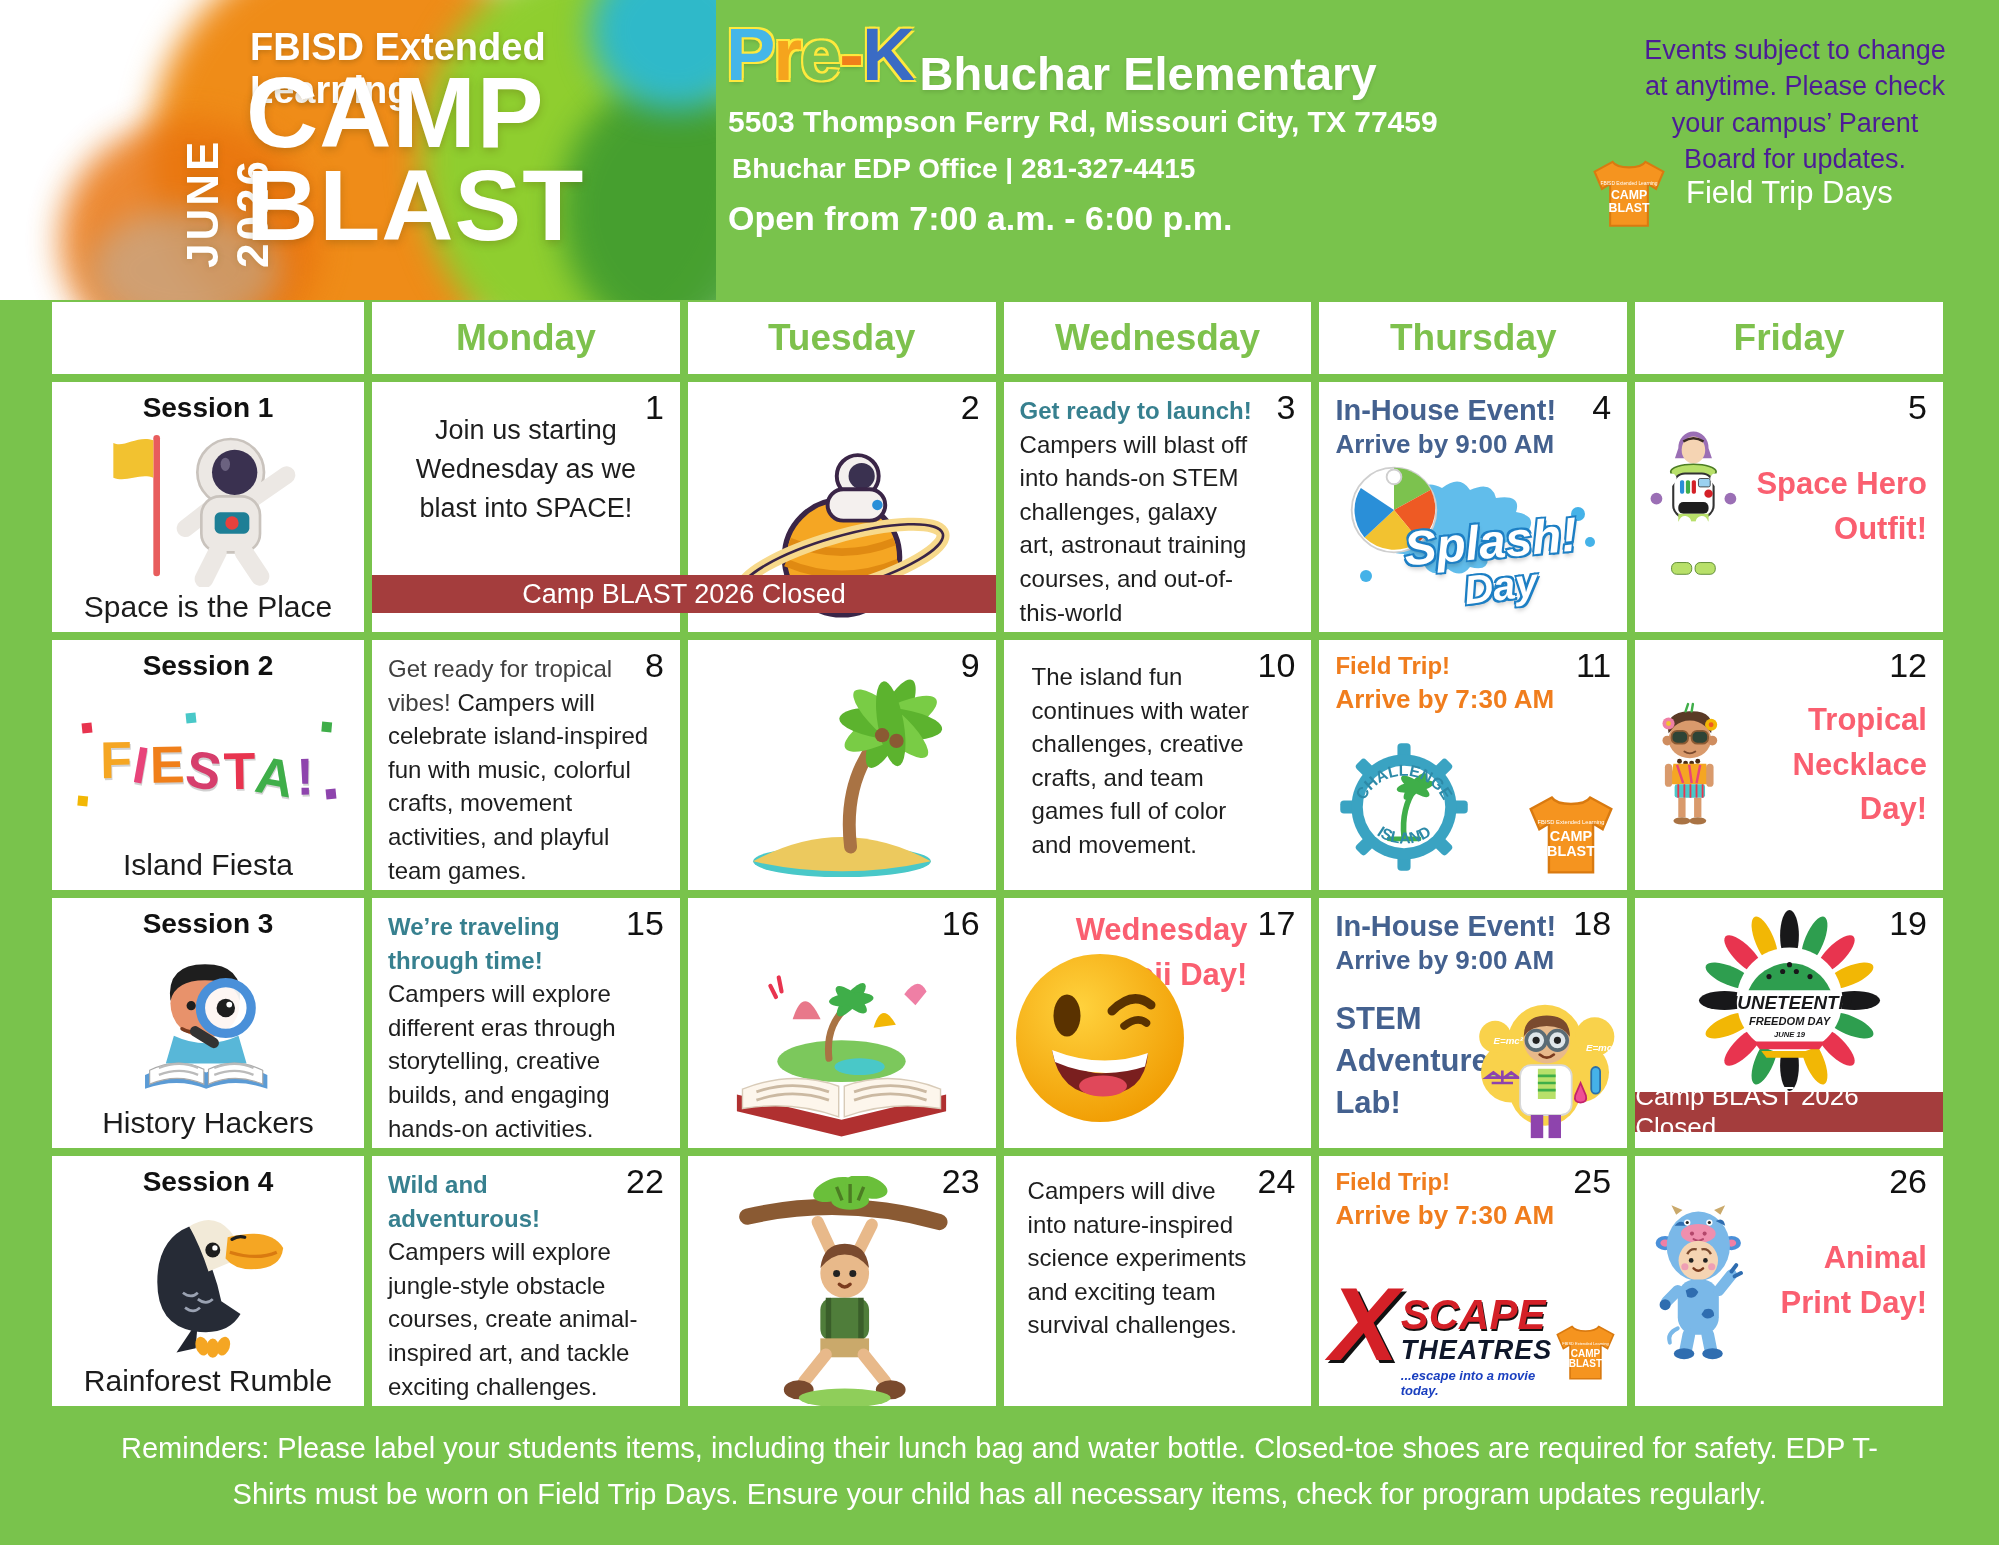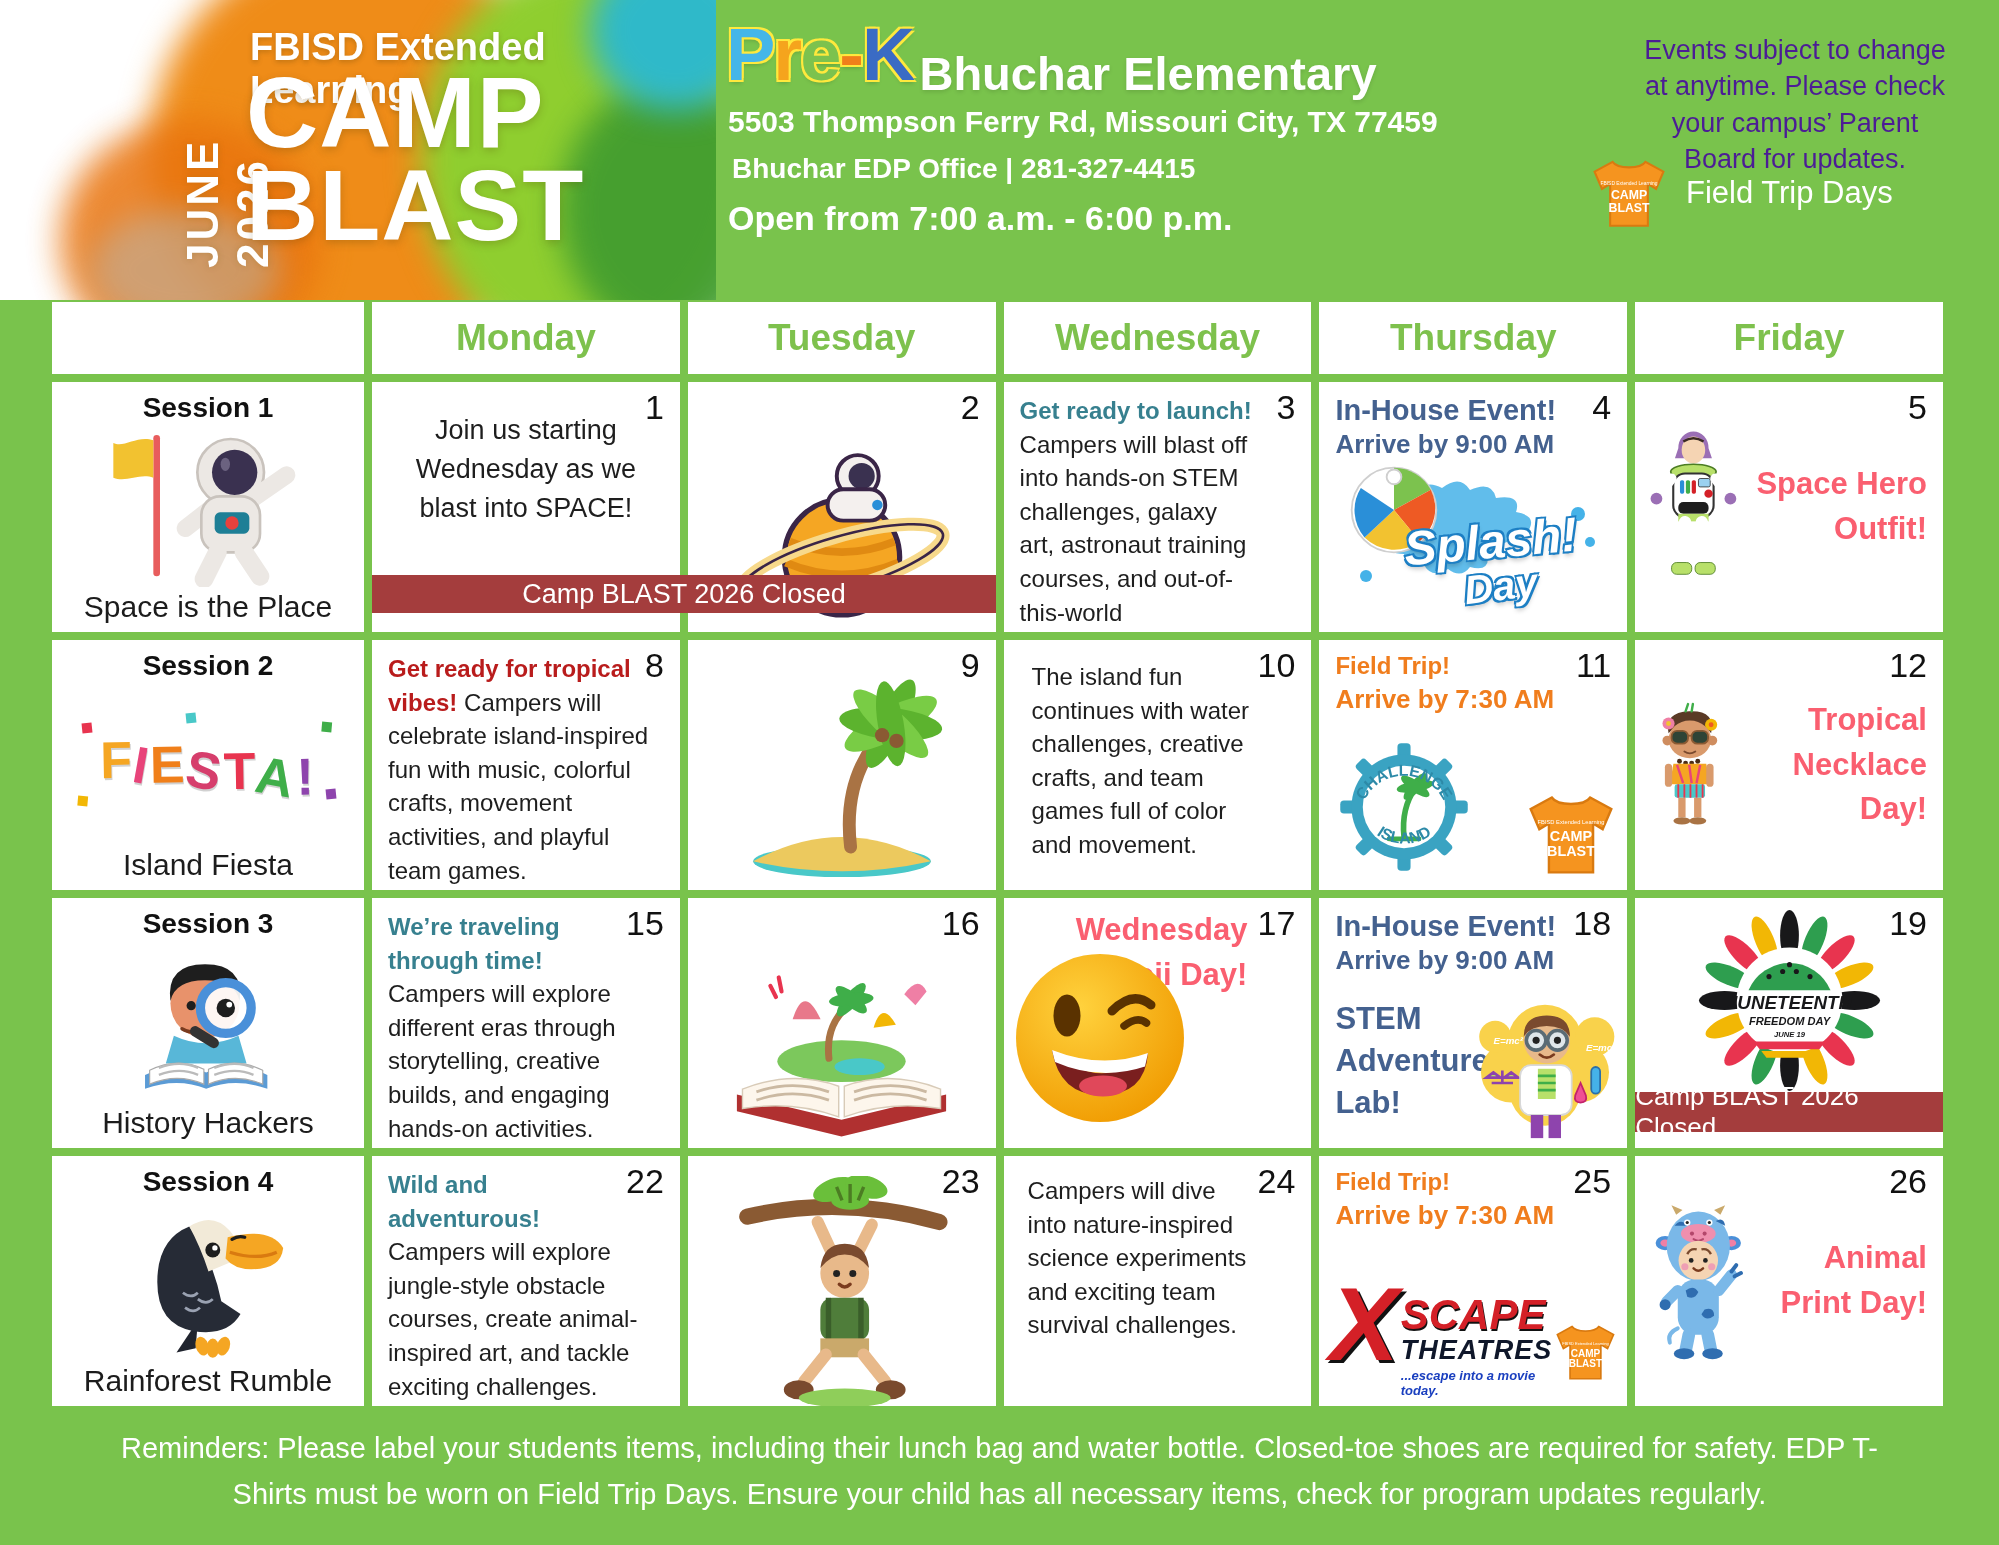--- a/index.html
+++ b/index.html
@@ -52,21 +52,21 @@
   .dow { display:flex; align-items:center; justify-content:center;
          color:#7ec14d; font-size:37px; font-weight:bold; }
   .num { position:absolute; top:6px; right:16px; font-size:34px; color:#111; z-index:4;}
   .session-cell { display:flex; flex-direction:column; align-items:center;
                   justify-content:space-between; padding:10px 4px 8px; }
   .session-label { font-size:28px; font-weight:800; color:#111; }
   .session-name  { font-size:30px; color:#1c1c1c; }
   .body-text { font-size:24px; color:#1e1e1e; line-height:1.4; }
   .pad { padding:12px 14px 10px 16px; }
   .head-teal { color:#37808f; font-weight:800; font-size:24px; display:block; }
-  .head-teal-inline { color:#b91c1c; font-weight:700; font-size:24px;text-align:right; }
+  .head-teal-inline { color:#404040; font-weight:400; font-size:24px;text-align:right; }
   .head-blue { color:#44618f; font-weight:800; font-size:29px; }
   .sub-blue  { color:#44618f; font-weight:bold; font-size:26px; margin-top:2px; }
   .head-orange { color:#f07d1d; font-weight:800; font-size:24px; }
   .sub-orange  { color:#f07d1d; font-weight:bold; font-size:26px; margin-top:4px; }
   .callout-pink { color:#fa5f70; font-weight:800; font-size:31px; line-height:1.45;
                   text-align:right; }
   .closed-banner { position:absolute; left:320px; top:273px; width:624px; height:38px;
                    background:#a43d3d; color:#fff; display:flex; align-items:center;
                    justify-content:center; font-size:27px; z-index:5; }
   .cell-banner { position:absolute; left:0; right:0; bottom:16px; height:40px;

